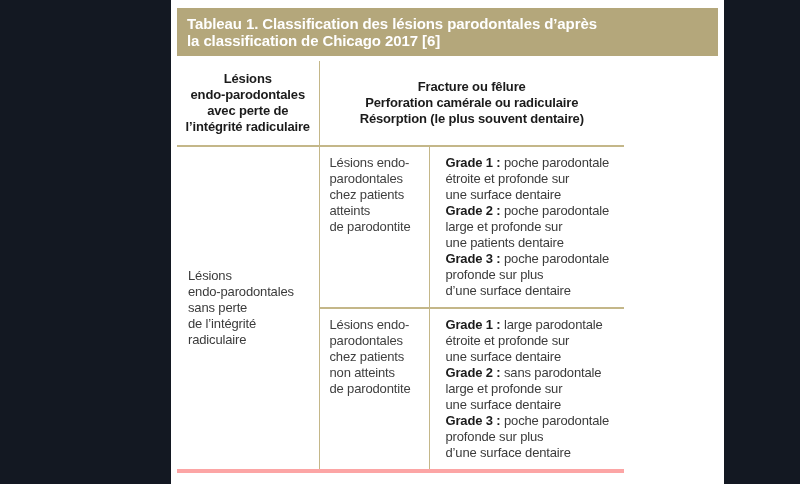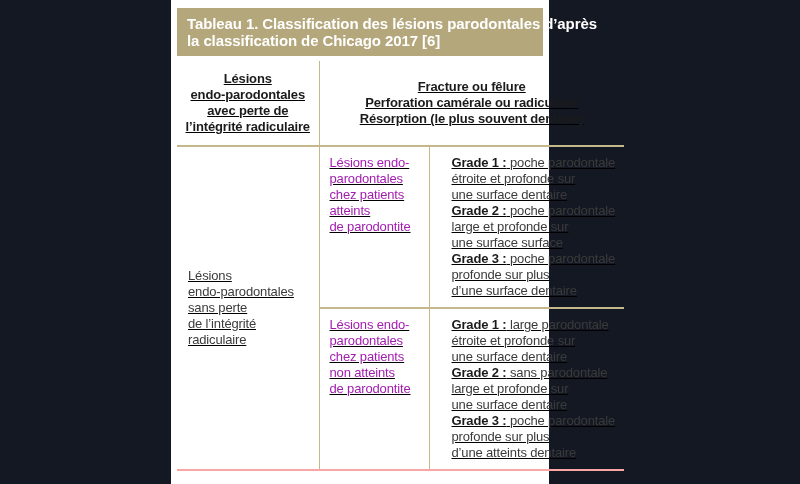--- a/index.html
+++ b/index.html
@@ -5,21 +5,21 @@
   html,body{margin:0;padding:0;}
   body{
     width:800px;height:484px;
     background:#131822;
     font-family:"Liberation Sans",sans-serif;
     overflow:hidden;
     position:relative;
   }
   .panel{
     position:absolute;left:171px;top:0;
-    width:378px;height:484px;
+    width:553px;height:484px;
     background:#ffffff;
   }
   .title-band{
     margin:8px 6px 0 6px;
     height:48px;
     background:#b4a77b;
     box-sizing:border-box;
     padding:7px 10px 0 10px;
   }
   .title{
@@ -28,22 +28,21 @@
     font-size:15px;
     line-height:17px;
     letter-spacing:-0.1px;
     white-space:pre;
   }
   table.tbl{
     margin:5px 6px 0 6px;
     width:447px;
     border-collapse:collapse;
     table-layout:fixed;
-    border-bottom:2px solid #fca5a5;
-    text-decoration:underline;
+    border-bottom:4px solid #fca5a5;
   }
   .tbl col.c1{width:142px;}
   .tbl col.c2{width:110px;}
   .tbl col.c3{width:195px;}
   .tbl th,.tbl td{
     font-size:13px;
     line-height:16px;
     letter-spacing:-0.15px;
     box-sizing:border-box;
   }
@@ -61,28 +60,28 @@
   .sep{border-left:1.5px solid #c4b789;}
   .bt{border-top:2px solid #c4b789;}
   td.merged{
     color:#3b3b3b;
     vertical-align:middle;
     white-space:pre;
     padding:6px 4px 6px 11px;
     font-weight:normal;
   }
   td.cond{
-    color:#a21caf;
+    color:#404040;
     vertical-align:top;
     white-space:pre;
     padding:8px 4px 8px 10px;
   }
   td.grades{
     vertical-align:top;
-    padding:8px 3px 8px 22px;
+    padding:8px 3px 8px 16px;
     color:#3b3b3b;
   }
   .g{white-space:pre;}
   .g b{color:#1b1b1b;}
 </style>
 </head>
 <body>
 
 <div class="panel">
 
@@ -119,40 +118,40 @@
 parodontales
 chez patients
 atteints
 de parodontite</td>
         <td class="grades sep">
           <div class="g"><b>Grade 1 :</b> <span>poche parodontale
 étroite et profonde sur
 une surface dentaire</span></div>
           <div class="g"><b>Grade 2 :</b> <span>poche parodontale
 large et profonde sur
-une surface surface</span></div>
+une patients dentaire</span></div>
           <div class="g"><b>Grade 3 :</b> <span>poche parodontale
 profonde sur plus
 d’une surface dentaire</span></div>
         </td>
       </tr>
       <tr>
         <td class="cond sep bt">Lésions endo-
 parodontales
 chez patients
 non atteints
 de parodontite</td>
         <td class="grades sep bt">
           <div class="g"><b>Grade 1 :</b> <span>large parodontale
 étroite et profonde sur
 une surface dentaire</span></div>
           <div class="g"><b>Grade 2 :</b> <span>sans parodontale
 large et profonde sur
 une surface dentaire</span></div>
           <div class="g"><b>Grade 3 :</b> <span>poche parodontale
 profonde sur plus
-d’une atteints dentaire</span></div>
+d’une surface dentaire</span></div>
         </td>
       </tr>
     </tbody>
   </table>
 
 </div>
 
 </body></html>

